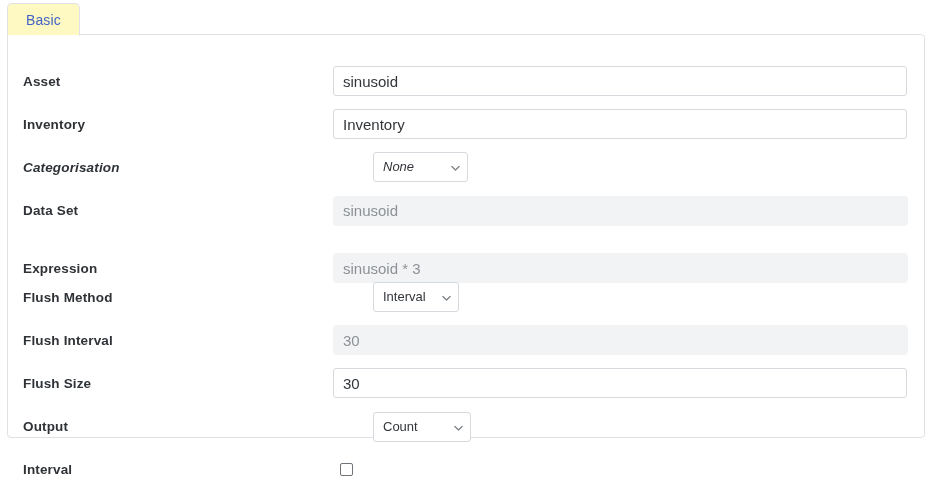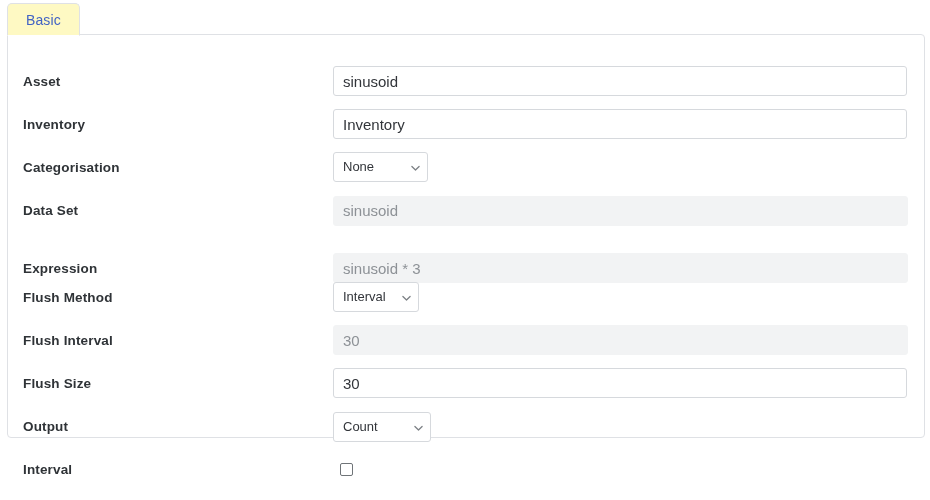--- a/index.html
+++ b/index.html
@@ -130,20 +130,21 @@
     border: 1px solid #d6d9dd;
     border-radius: 3px;
     outline: none;
     -webkit-appearance: none;
     -moz-appearance: none;
     appearance: none;
     cursor: pointer;
     line-height: 28px;
     display: flex;
     align-items: center;
+    margin-left: 40px;
   }
   .select.w-none     { width: 95px; }
   .select.w-quantity { width: 86px; }
   .select.w-count    { width: 98px; }
 
   .chevron {
     position: absolute;
     right: 9px;
     top: 50%;
     margin-top: -2px;
@@ -183,21 +184,21 @@
           <div class="control">
             <input type="text" class="input" value="sinusoid" style="">
           </div>
         </div>
         <div class="row" style="top: 74.2px;">
           <div class="label">Inventory</div>
           <div class="control">
             <input type="text" class="input" value="Inventory" style="">
           </div>
         </div>
-        <div class="row" style="top: 117.4px;">
+        <div class="row" style="top: 117.4px; font-style: italic;">
           <div class="label">Categorisation</div>
           <div class="control"><div class="select-wrap"><div class="select w-none">
                 <span>None</span>
                 <span class="chevron">
                   <svg viewBox="0 0 10 7" width="9" height="7" aria-hidden="true">
                     <path d="M1 1.2 L5 5.2 L9 1.2" fill="none" stroke="#7c8085" stroke-width="1.4" stroke-linecap="round" stroke-linejoin="round"></path>
                   </svg>
                 </span>
               </div></div></div>
         </div>

